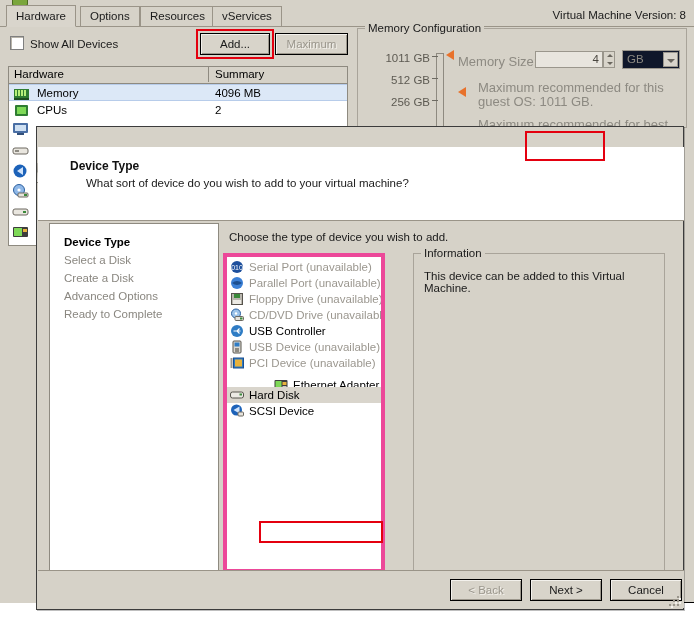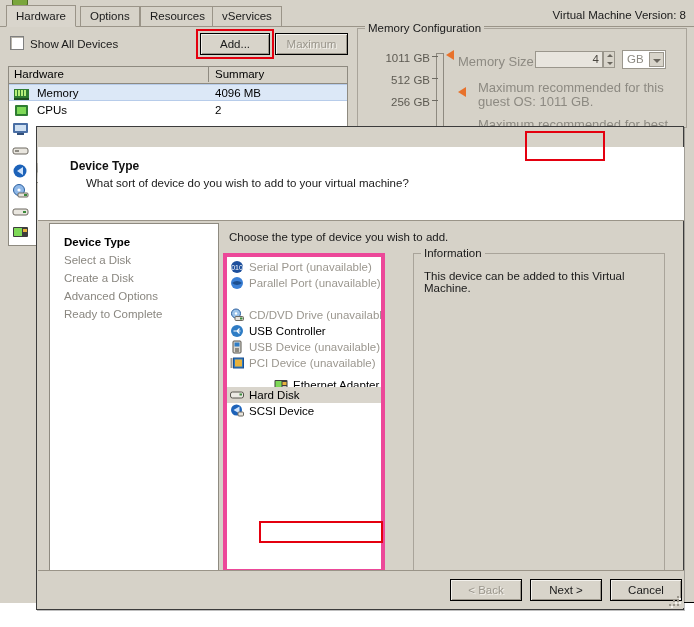--- a/index.html
+++ b/index.html
@@ -67,21 +67,21 @@
   .mem-tick{position:absolute;right:0;font-size:11.5px;color:#5d5a52;text-align:right;white-space:nowrap;}
   .slider-rail{position:absolute;left:78px;top:24px;width:8px;height:80px;background:#d6d2c8;border:1px solid #8e8a80;box-sizing:border-box;}
   .rail-notch{position:absolute;left:-5px;width:6px;height:1px;background:#6d6a62;}
   .tri-left{width:0;height:0;border-top:5px solid transparent;border-bottom:5px solid transparent;border-right:8px solid #e8722c;position:absolute;}
   .mem-lbl{position:absolute;font-size:13px;color:#8d8a82;}
   .mem-input{position:absolute;left:177px;top:22px;width:68px;height:17px;background:#e8e5de;border:1px solid #9a968c;
              box-sizing:border-box;text-align:right;padding-right:3px;line-height:15px;font-size:11.5px;color:#4a4740;}
   .spin{position:absolute;left:245px;top:22px;width:12px;height:17px;background:#d8d4ca;border:1px solid #9a968c;box-sizing:border-box;}
   .spin .half{position:absolute;left:0;width:10px;height:7px;}
   .spin .ar{position:absolute;left:3px;width:0;height:0;border-left:3px solid transparent;border-right:3px solid transparent;}
-  .combo{position:absolute;left:264px;top:21px;width:44px;height:19px;background:#ffffff;border:1px solid #9a968c;box-sizing:border-box;
+  .combo{position:absolute;left:264px;top:21px;width:58px;height:19px;background:#0f172a;border:1px solid #9a968c;box-sizing:border-box;
          font-size:11.5px;color:#8d8a82;line-height:17px;padding-left:4px;}
   .combo .arrowbtn{position:absolute;right:1px;top:1px;width:15px;height:15px;background:#d8d4ca;border:1px solid #9a968c;box-sizing:border-box;}
   .combo .arrowbtn i{position:absolute;left:3px;top:6px;width:0;height:0;border-left:4px solid transparent;border-right:4px solid transparent;border-top:4px solid #6a665e;}
 
   
   .dialog{position:absolute;left:36px;top:126px;width:648px;height:484px;background:#d6d2c8;
           border:1px solid #3c3c3c;box-sizing:border-box;z-index:20;
           box-shadow:1px 1px 0 rgba(0,0,0,.25);}
   .dlg-title{position:absolute;left:0;top:0;width:100%;height:20px;
              background:linear-gradient(to bottom,#b8b4aa 0%,#a6a299 45%,#cfcbc2 55%,#e3e0d9 100%);
@@ -312,20 +312,30 @@
         <div class="dev unavail" style="top:18px;">
           <span class="di">
             <svg width="14" height="14" viewBox="0 0 14 14">
                 <circle cx="7" cy="7" r="6" fill="#3a7fd5"></circle>
                 <path d="M2 7 q5 -4 10 0 q-5 4 -10 0" fill="#1b4e8f"></path>
               </svg>
           </span>
           <span class="lbl">Parallel Port (unavailable)</span>
         </div>
 
+        <div class="dev unavail" style="top:34px;">
+          <span class="di">
+            <svg width="14" height="14" viewBox="0 0 14 14">
+                <rect x="1.5" y="1.5" width="11" height="11" fill="#b9b6ae" stroke="#57544d"></rect>
+                <rect x="4" y="2" width="6" height="4" fill="#3a8a3a"></rect>
+                <rect x="3" y="8" width="8" height="4" fill="#eceae4"></rect>
+              </svg>
+          </span>
+          <span class="lbl">Floppy Drive (unavailable)</span>
+        </div>
 
         <div class="dev unavail" style="top:50px;">
           <span class="di">
             <svg width="14" height="14" viewBox="0 0 14 14">
                 <circle cx="6" cy="5.5" r="4.5" fill="#9cc3ea" stroke="#2b5f9e"></circle>
                 <circle cx="6" cy="5.5" r="1.2" fill="#fff"></circle>
                 <rect x="5" y="8.5" width="8.5" height="4" rx="1" fill="#e6e3dc" stroke="#6c6860"></rect>
                 <rect x="10" y="9.5" width="2.5" height="2" fill="#3a8a3a"></rect>
               </svg>
           </span>

